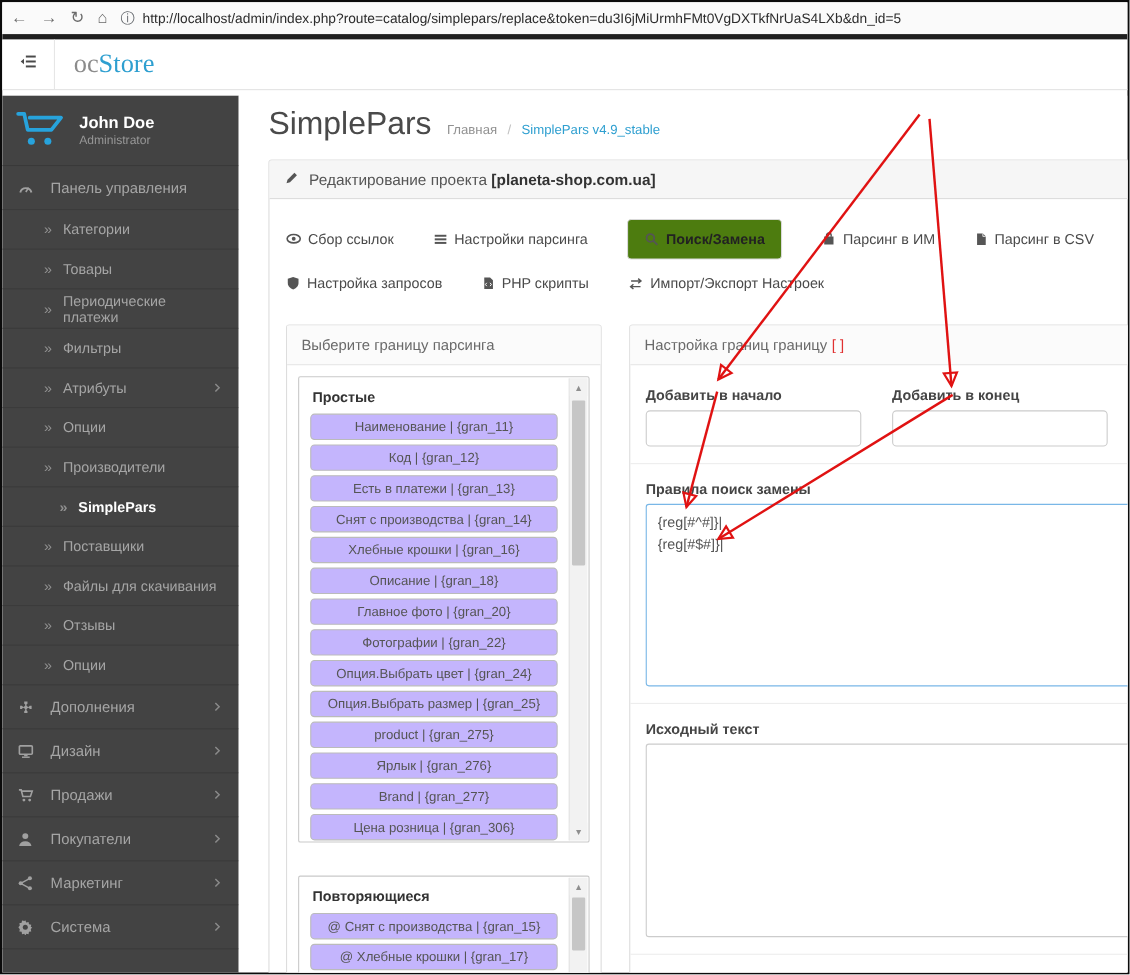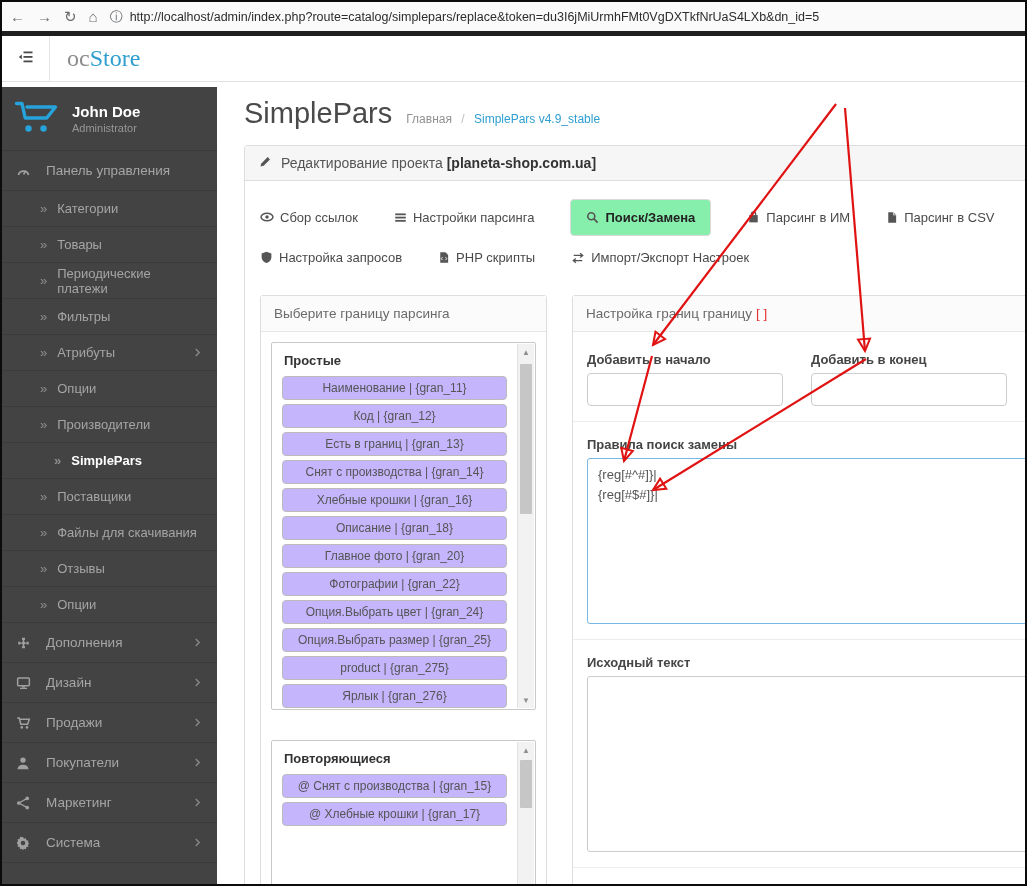--- a/index.html
+++ b/index.html
@@ -49,31 +49,31 @@
   .main-panel{width:905px;margin-top:15px;border:1px solid #ddd;border-radius:3px;background:#fff}
   .mp-heading{padding:9px 14px;background:#f6f6f6;border-bottom:1px solid #ddd;font-size:14px;color:#555;display:flex;align-items:center;gap:9px}
   .mp-heading b{color:#333}
   .mp-body{padding:15px;position:relative}
 
   .tabs-row{display:flex;align-items:center;font-size:13px;color:#4a4a4a}
   .tabs-row.r1{min-height:42px}
   .tabs-row.r2{margin-top:12px}
   .tab{display:flex;align-items:center;gap:6px;margin-right:36px;cursor:pointer;white-space:nowrap}
   .tab .tic{display:flex;color:#555}
-  .tab.active{font-weight:bold;color:#222;border:1px solid #d9d9d9;border-radius:4px;background:#86efac;padding:10px 15px}
+  .tab.active{font-weight:bold;color:#222;border:1px solid #d9d9d9;border-radius:4px;background:#4d7c0f;padding:10px 15px}
 
   .panels-row{display:flex;align-items:flex-start;margin-top:30px}
   .sub-panel{border:1px solid #ddd;border-radius:3px;background:#fff}
   .sub-heading{padding:10px 13px;border-bottom:1px solid #e7e7e7;background:#fbfbfb;font-size:13.5px;color:#6a6a6a}
   .badge-red{color:#e03131;margin-left:4px}
 
   .left-panel{width:287px;flex:none}
   .lp-body{padding:10px}
   .listbox{position:relative;border:1px solid #c9c9c9;border-radius:2px;padding:8px 28px 8px 10px;background:#fff}
-  .listbox.first{height:368px;overflow:hidden}
+  .listbox.first{height:424px;overflow:hidden}
   .listbox.second{height:150px;overflow:hidden;margin-top:30px}
   .group-heading{font-size:13px;font-weight:bold;color:#333;margin:2px 0 8px 2px}
   .gran-btn{display:block;width:100%;height:24px;margin-bottom:4px;background:#c4b5fd;border:1px solid #bbb;border-radius:4px;
     font-size:12px;color:#555;font-family:inherit;white-space:nowrap;overflow:hidden;cursor:pointer;text-align:center}
   .sb-track{position:absolute;top:1px;right:1px;bottom:1px;width:17px;background:#f2f2f2;border-left:1px solid #e3e3e3}
   .sb-arrow{position:absolute;left:0;width:16px;height:16px;display:flex;align-items:center;justify-content:center;color:#8f8f8f;font-size:8px;background:#f2f2f2;cursor:pointer}
   .sb-arrow.up{top:0}.sb-arrow.down{bottom:0}
   .sb-thumb{position:absolute;left:2px;width:12px;background:#c6c6c6;border-radius:1px;cursor:pointer}
   .listbox.first .sb-thumb{top:20px;height:150px}
   .listbox.second .sb-thumb{top:18px;height:48px}
@@ -390,21 +390,21 @@
           <div class="panels-row">
 
             <div class="sub-panel left-panel">
               <div class="sub-heading">Выберите границу парсинга</div>
               <div class="lp-body">
                 <div class="listbox first">
                   <div class="group-heading">Простые</div>
                   <div>
                       <button class="gran-btn">Наименование | {gran_11}</button>
                       <button class="gran-btn">Код | {gran_12}</button>
-                      <button class="gran-btn">Есть в границ | {gran_13}</button>
+                      <button class="gran-btn">Есть в платежи | {gran_13}</button>
                       <button class="gran-btn">Снят с производства | {gran_14}</button>
                       <button class="gran-btn">Хлебные крошки | {gran_16}</button>
                       <button class="gran-btn">Описание | {gran_18}</button>
                       <button class="gran-btn">Главное фото | {gran_20}</button>
                       <button class="gran-btn">Фотографии | {gran_22}</button>
                       <button class="gran-btn">Опция.Выбрать цвет | {gran_24}</button>
                       <button class="gran-btn">Опция.Выбрать размер | {gran_25}</button>
                       <button class="gran-btn">product | {gran_275}</button>
                       <button class="gran-btn">Ярлык | {gran_276}</button>
                       <button class="gran-btn">Brand | {gran_277}</button>

